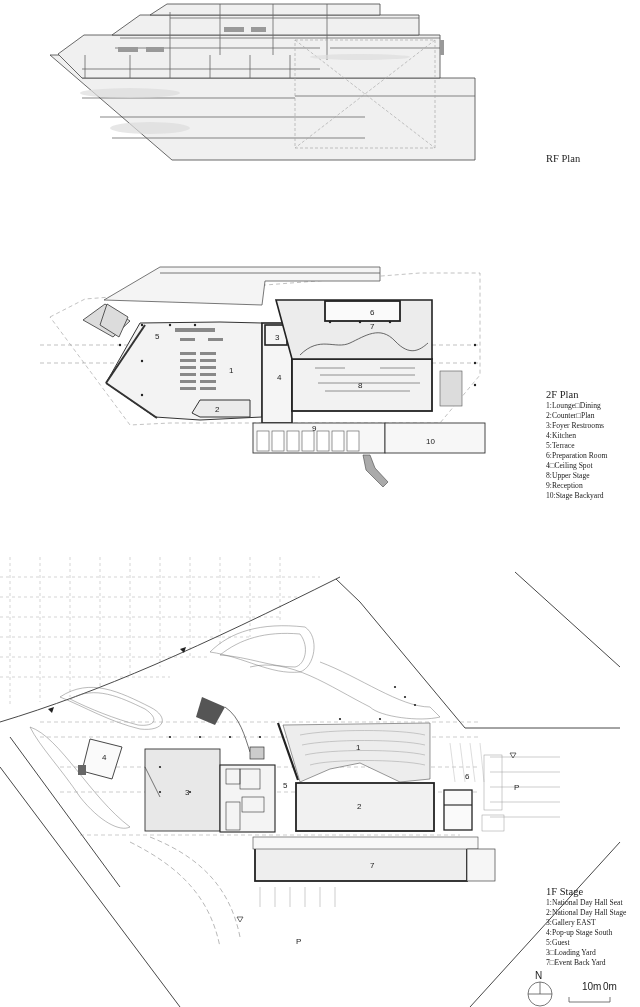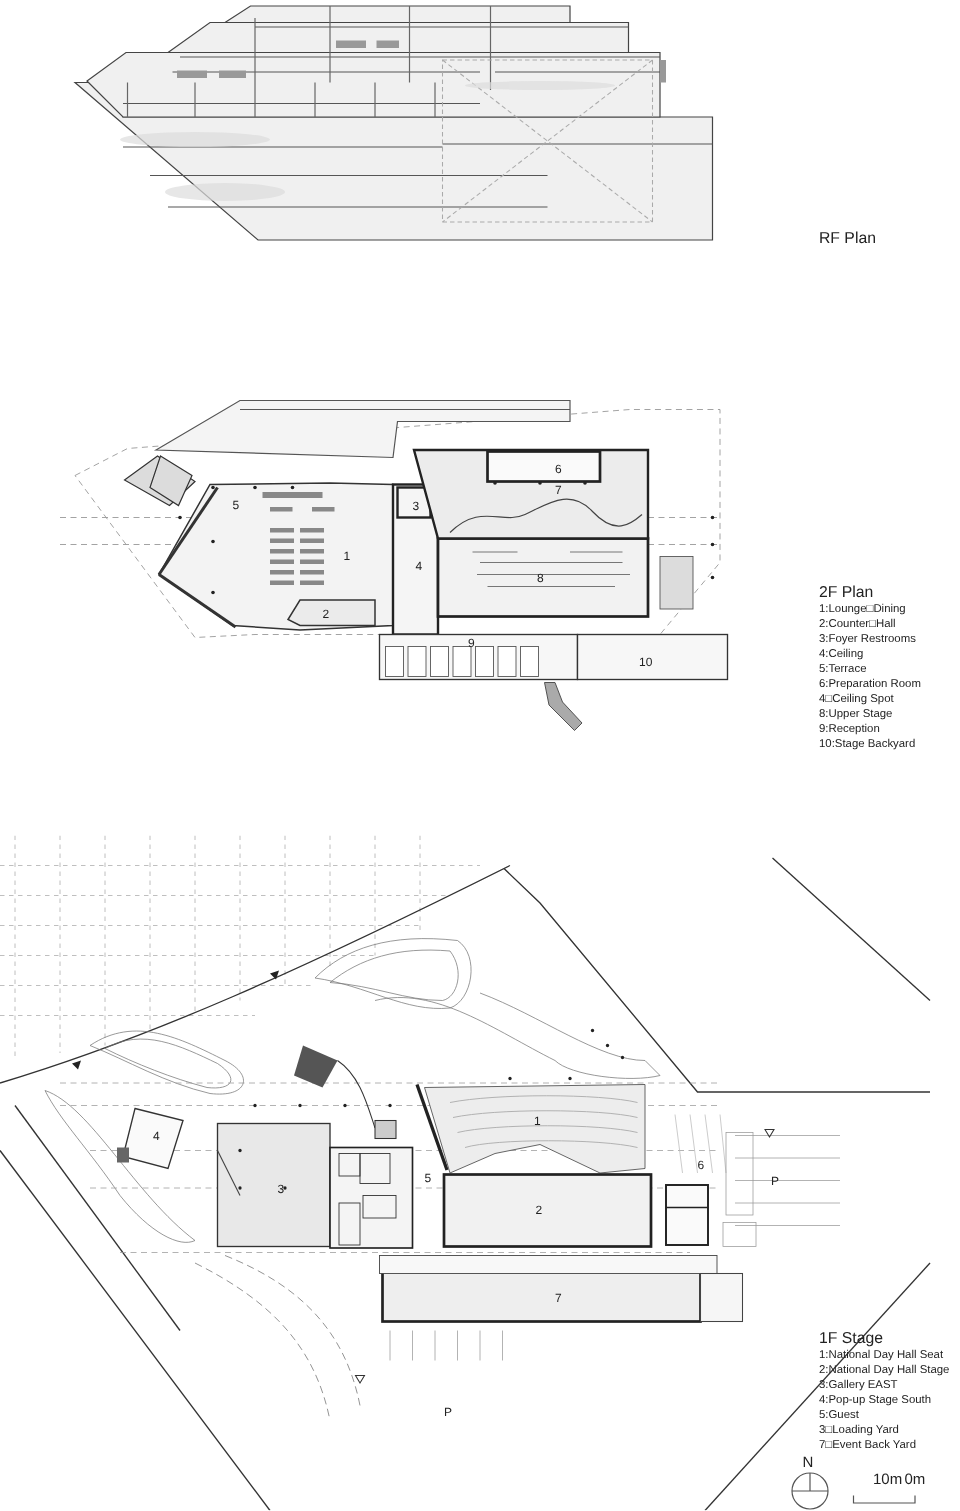--- a/index.html
+++ b/index.html
@@ -1,18 +1,18 @@
 <!DOCTYPE html>
 <html><head>
 <meta charset="utf-8">
 <style>
   html,body{margin:0;padding:0;background:#ffffff;}
   body{width:640px;height:1007px;position:relative;overflow:hidden;font-family:"Liberation Sans",sans-serif;color:#222;}
   .plan{position:absolute;left:0;top:0;}
-  .label-block{position:absolute;font-family:Liberation Sans, sans-serif;color:#222;}
+  .label-block{position:absolute;font-family:Liberation Serif, serif;color:#222;}
   .label-title{font-size:10.5px;line-height:12px;}
   .legend-item{font-size:7.6px;line-height:10px;white-space:nowrap;}
   .num{font-family:"Liberation Sans",sans-serif;font-size:8px;fill:#222;}
   .scale-text{position:absolute;font-size:10px;color:#222;}
 </style>
 </head>
 <body>
 
 <svg class="plan" width="640" height="170" viewBox="0 0 640 170" style="top:0;">
   <g stroke="#444" stroke-width="0.8" fill="#f0f0f0">
@@ -186,23 +186,23 @@
   <text class="num" x="370" y="60">6</text>
   <text class="num" x="370" y="74">7</text>
   <text class="num" x="358" y="133">8</text>
   <text class="num" x="312" y="176">9</text>
   <text class="num" x="426" y="189">10</text>
 </svg>
 
 <div class="label-block" style="left:546px;top:389px;">
   <div class="label-title">2F Plan</div>
   <div class="legend-item">1:Lounge□Dining</div>
-  <div class="legend-item">2:Counter□Hall</div>
+  <div class="legend-item">2:Counter□Plan</div>
   <div class="legend-item">3:Foyer Restrooms</div>
-  <div class="legend-item">4:Ceiling</div>
+  <div class="legend-item">4:Kitchen</div>
   <div class="legend-item">5:Terrace</div>
   <div class="legend-item">6:Preparation Room</div>
   <div class="legend-item">4□Ceiling Spot</div>
   <div class="legend-item">8:Upper Stage</div>
   <div class="legend-item">9:Reception</div>
   <div class="legend-item">10:Stage Backyard</div>
 </div>
 
 <svg class="plan" width="640" height="450" viewBox="0 0 640 450" style="top:557px;">
 

